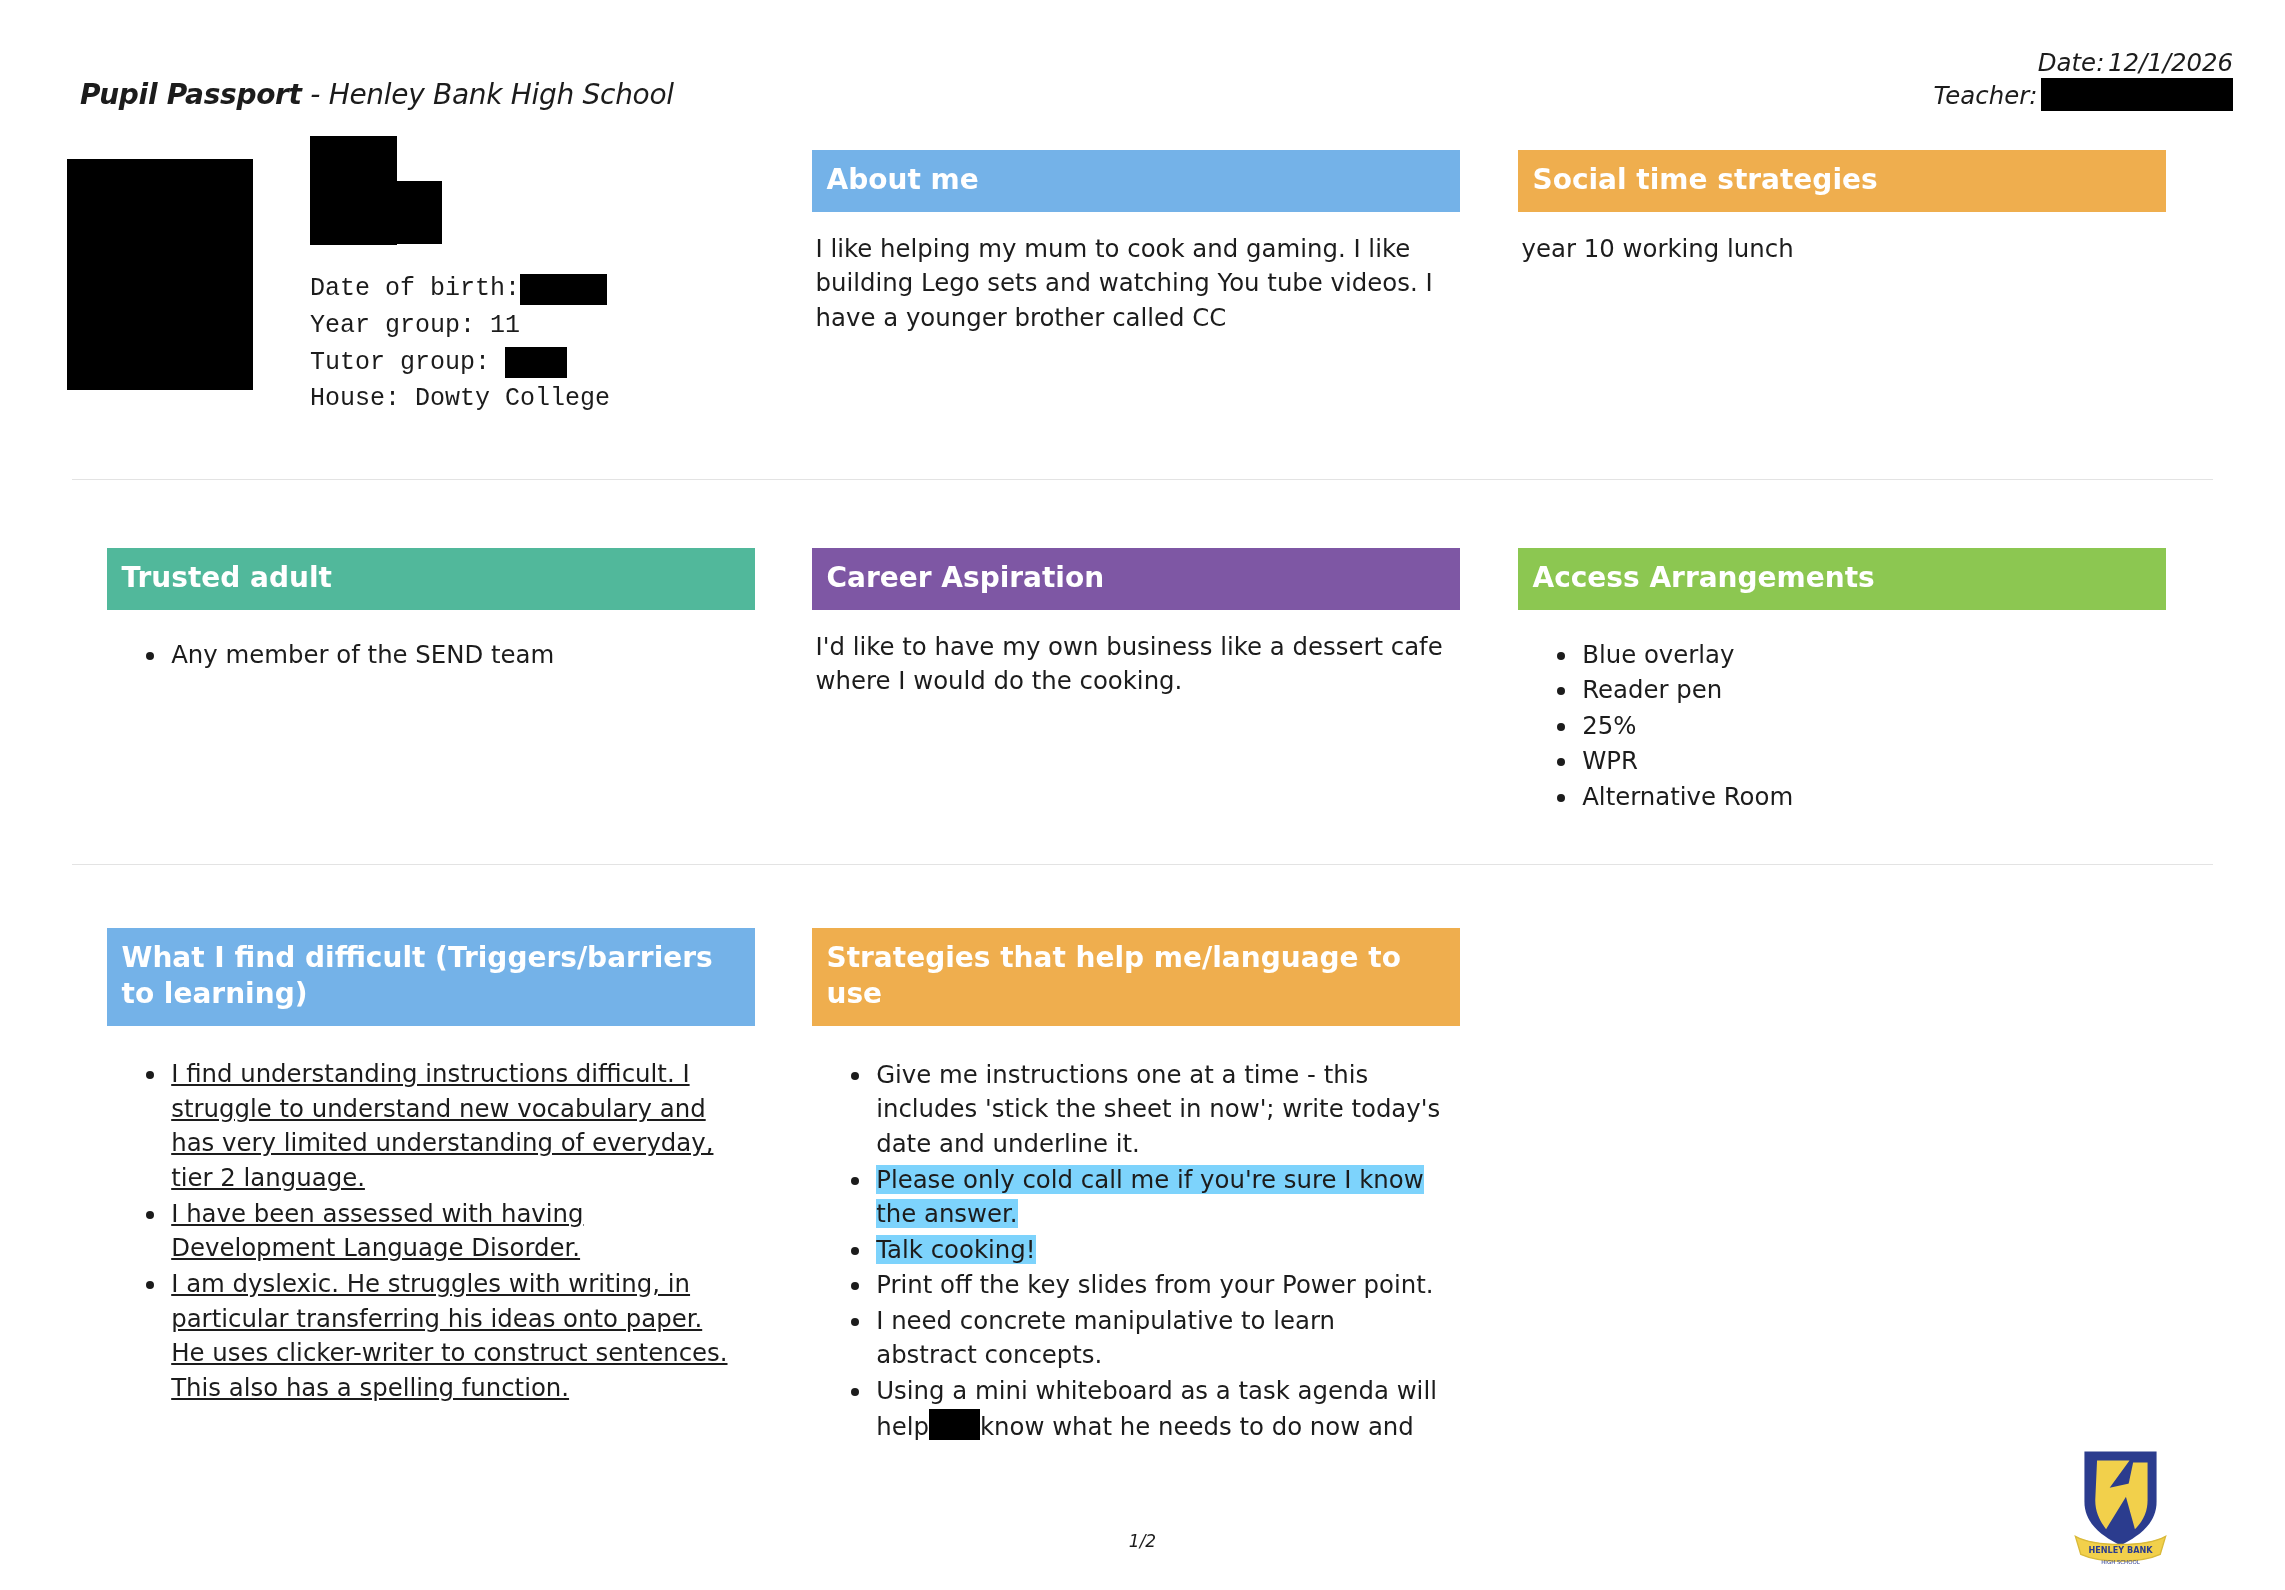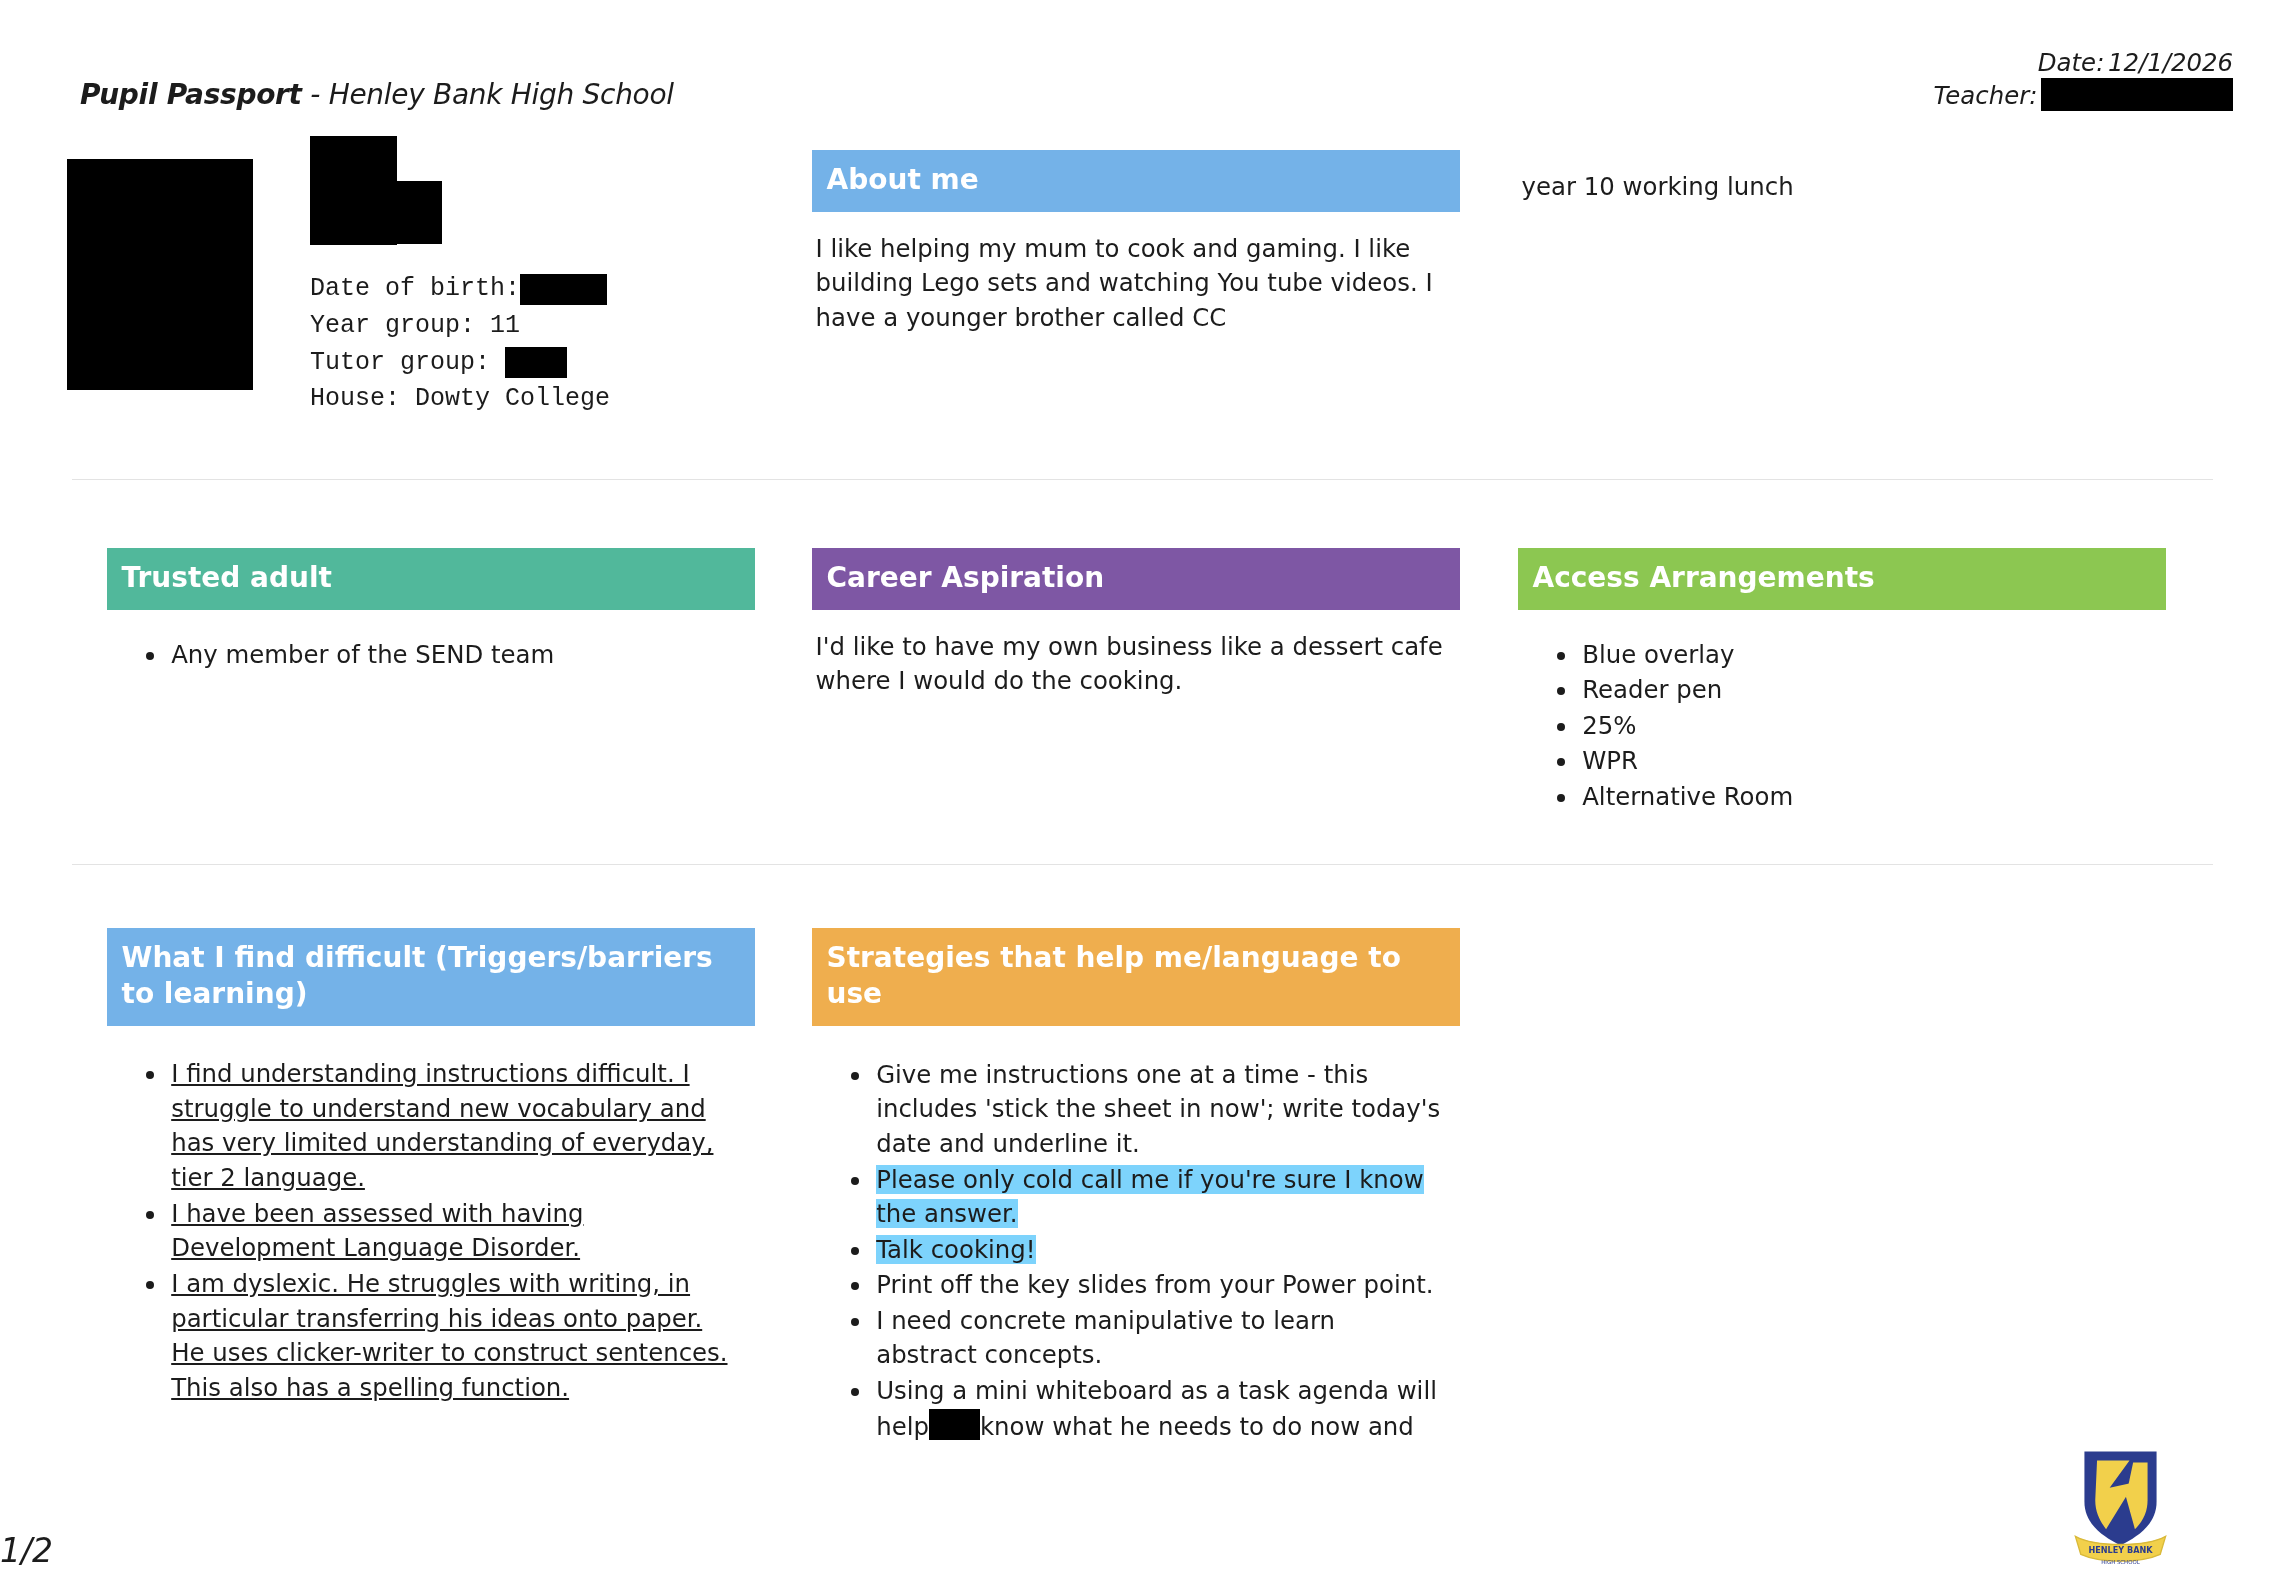--- a/index.html
+++ b/index.html
@@ -118,22 +118,22 @@
     background: #e3e3e3;
   }
   .div-1 { top: 479px; }
   .div-2 { top: 864px; }
 
   
   .page-num {
     position: absolute;
     left: 0; right: 0;
     top: 1531px;
-    text-align: left;
-    font-size: 33px;
+    text-align: center;
+    font-size: 17px;
     font-style: italic;
   }
   .crest {
     position: absolute;
     left: 2070px;
     top: 1446px;
     width: 101px;
     height: 123px;
   }
   .crest svg { width: 100%; height: 100%; display: block; }
@@ -186,20 +186,21 @@
 </div>
 
 <div class="col col-b row-1">
   <div class="panel-head" style="background:#74b2e8;">About me</div>
   <div class="panel-body">
     <p>I like helping my mum to cook and gaming. I like building Lego sets and watching You tube videos.  I have a younger brother called CC</p>
   </div>
 </div>
 
 <div class="col col-c row-1">
+  <div class="panel-head" style="background:#efae4e;">Social time strategies</div>
   <div class="panel-body">
     <p>year 10 working lunch</p>
   </div>
 </div>
 
 <div class="divider div-1"></div>
 
 <div class="col col-a row-2">
   <div class="panel-head" style="background:#51b89b;">Trusted adult</div>
   <div class="panel-body">

